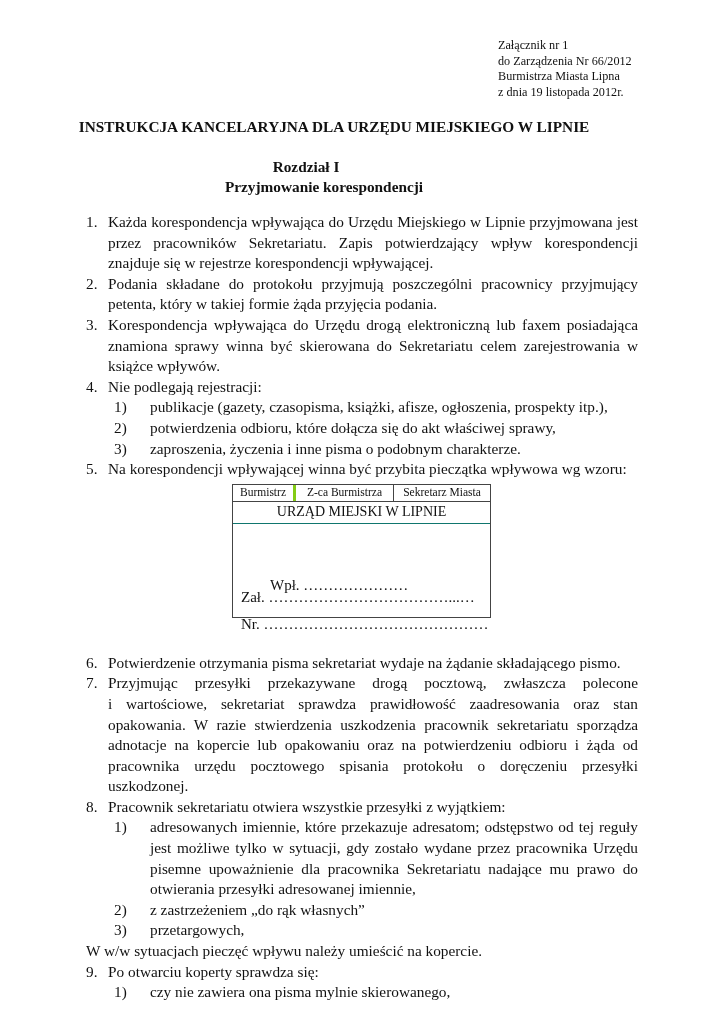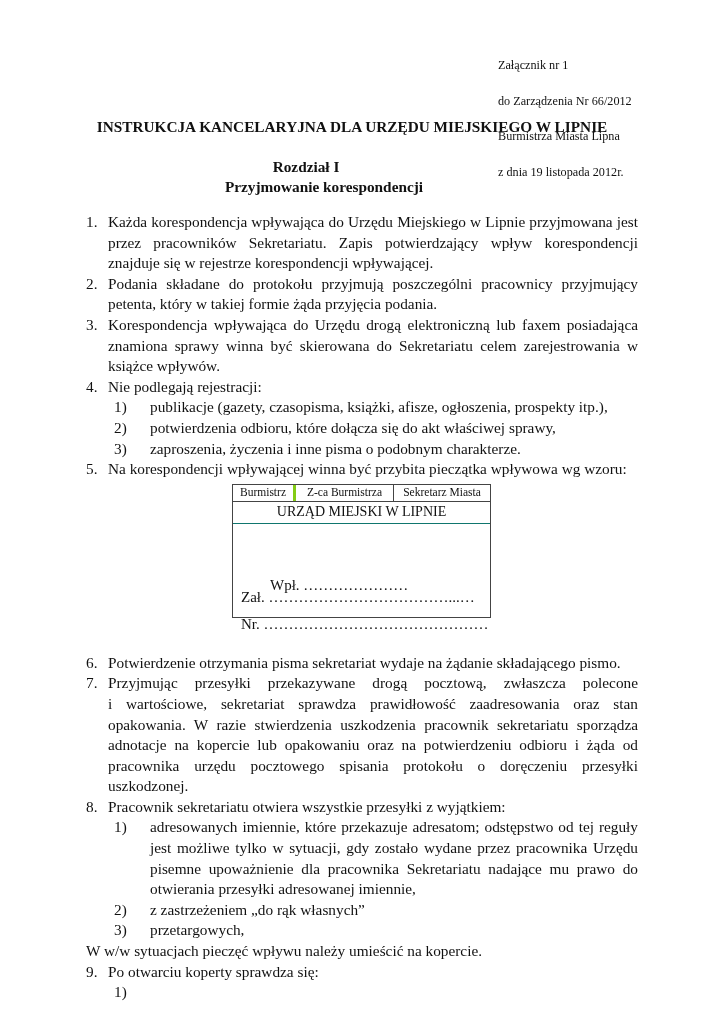--- a/index.html
+++ b/index.html
@@ -4,24 +4,24 @@
 <style>
   html, body { margin: 0; padding: 0; background: #ffffff; }
   body {
     width: 724px; height: 1024px; position: relative; overflow: hidden;
     font-family: "Liberation Serif", serif; color: #111; font-size: 15.3px;
   }
   .annex {
     position: absolute; left: 498px; top: 38px;
     font-size: 12.2px; line-height: 15.5px;
   }
-  .annex div { white-space: nowrap; margin-top: 20px; }
+  .annex div { white-space: nowrap; }
   .title {
     position: absolute; left: 0; width: 668px; top: 118px; text-align: center;
-    font-weight: bold; font-size: 15.3px; padding-left: 18px;
+    font-weight: bold; font-size: 15.3px;
   }
   .chapter {
     position: absolute; left: 0; width: 612px; text-align: center;
     font-weight: bold; font-size: 15.3px;
   }
   .body {
     position: absolute; left: 86px; top: 212px; width: 552px;
     line-height: 20.6px;
   }
   .item { position: relative; padding-left: 22px; text-align: justify; }
@@ -118,20 +118,21 @@
     <span class="num">3)</span>
     <span>przetargowych,</span>
   </div>
   <div class="plain">W w/w sytuacjach pieczęć wpływu należy umieścić na kopercie.</div>
   <div class="item">
     <span class="num">9.</span>
     <span>Po otwarciu koperty sprawdza się:</span>
   </div>
   <div class="sub">
     <span class="num">1)</span>
+    <span>czy nie zawiera ona pisma mylnie skierowanego,</span>
   </div>
 </div>
 
 <div class="stamp">
   <div class="stamp-head">
     <div class="c1">Burmistrz</div>
     <div class="c2">Z-ca Burmistrza</div>
     <div class="c3">Sekretarz Miasta</div>
   </div>
   <div class="stamp-office">URZĄD MIEJSKI W LIPNIE</div>

